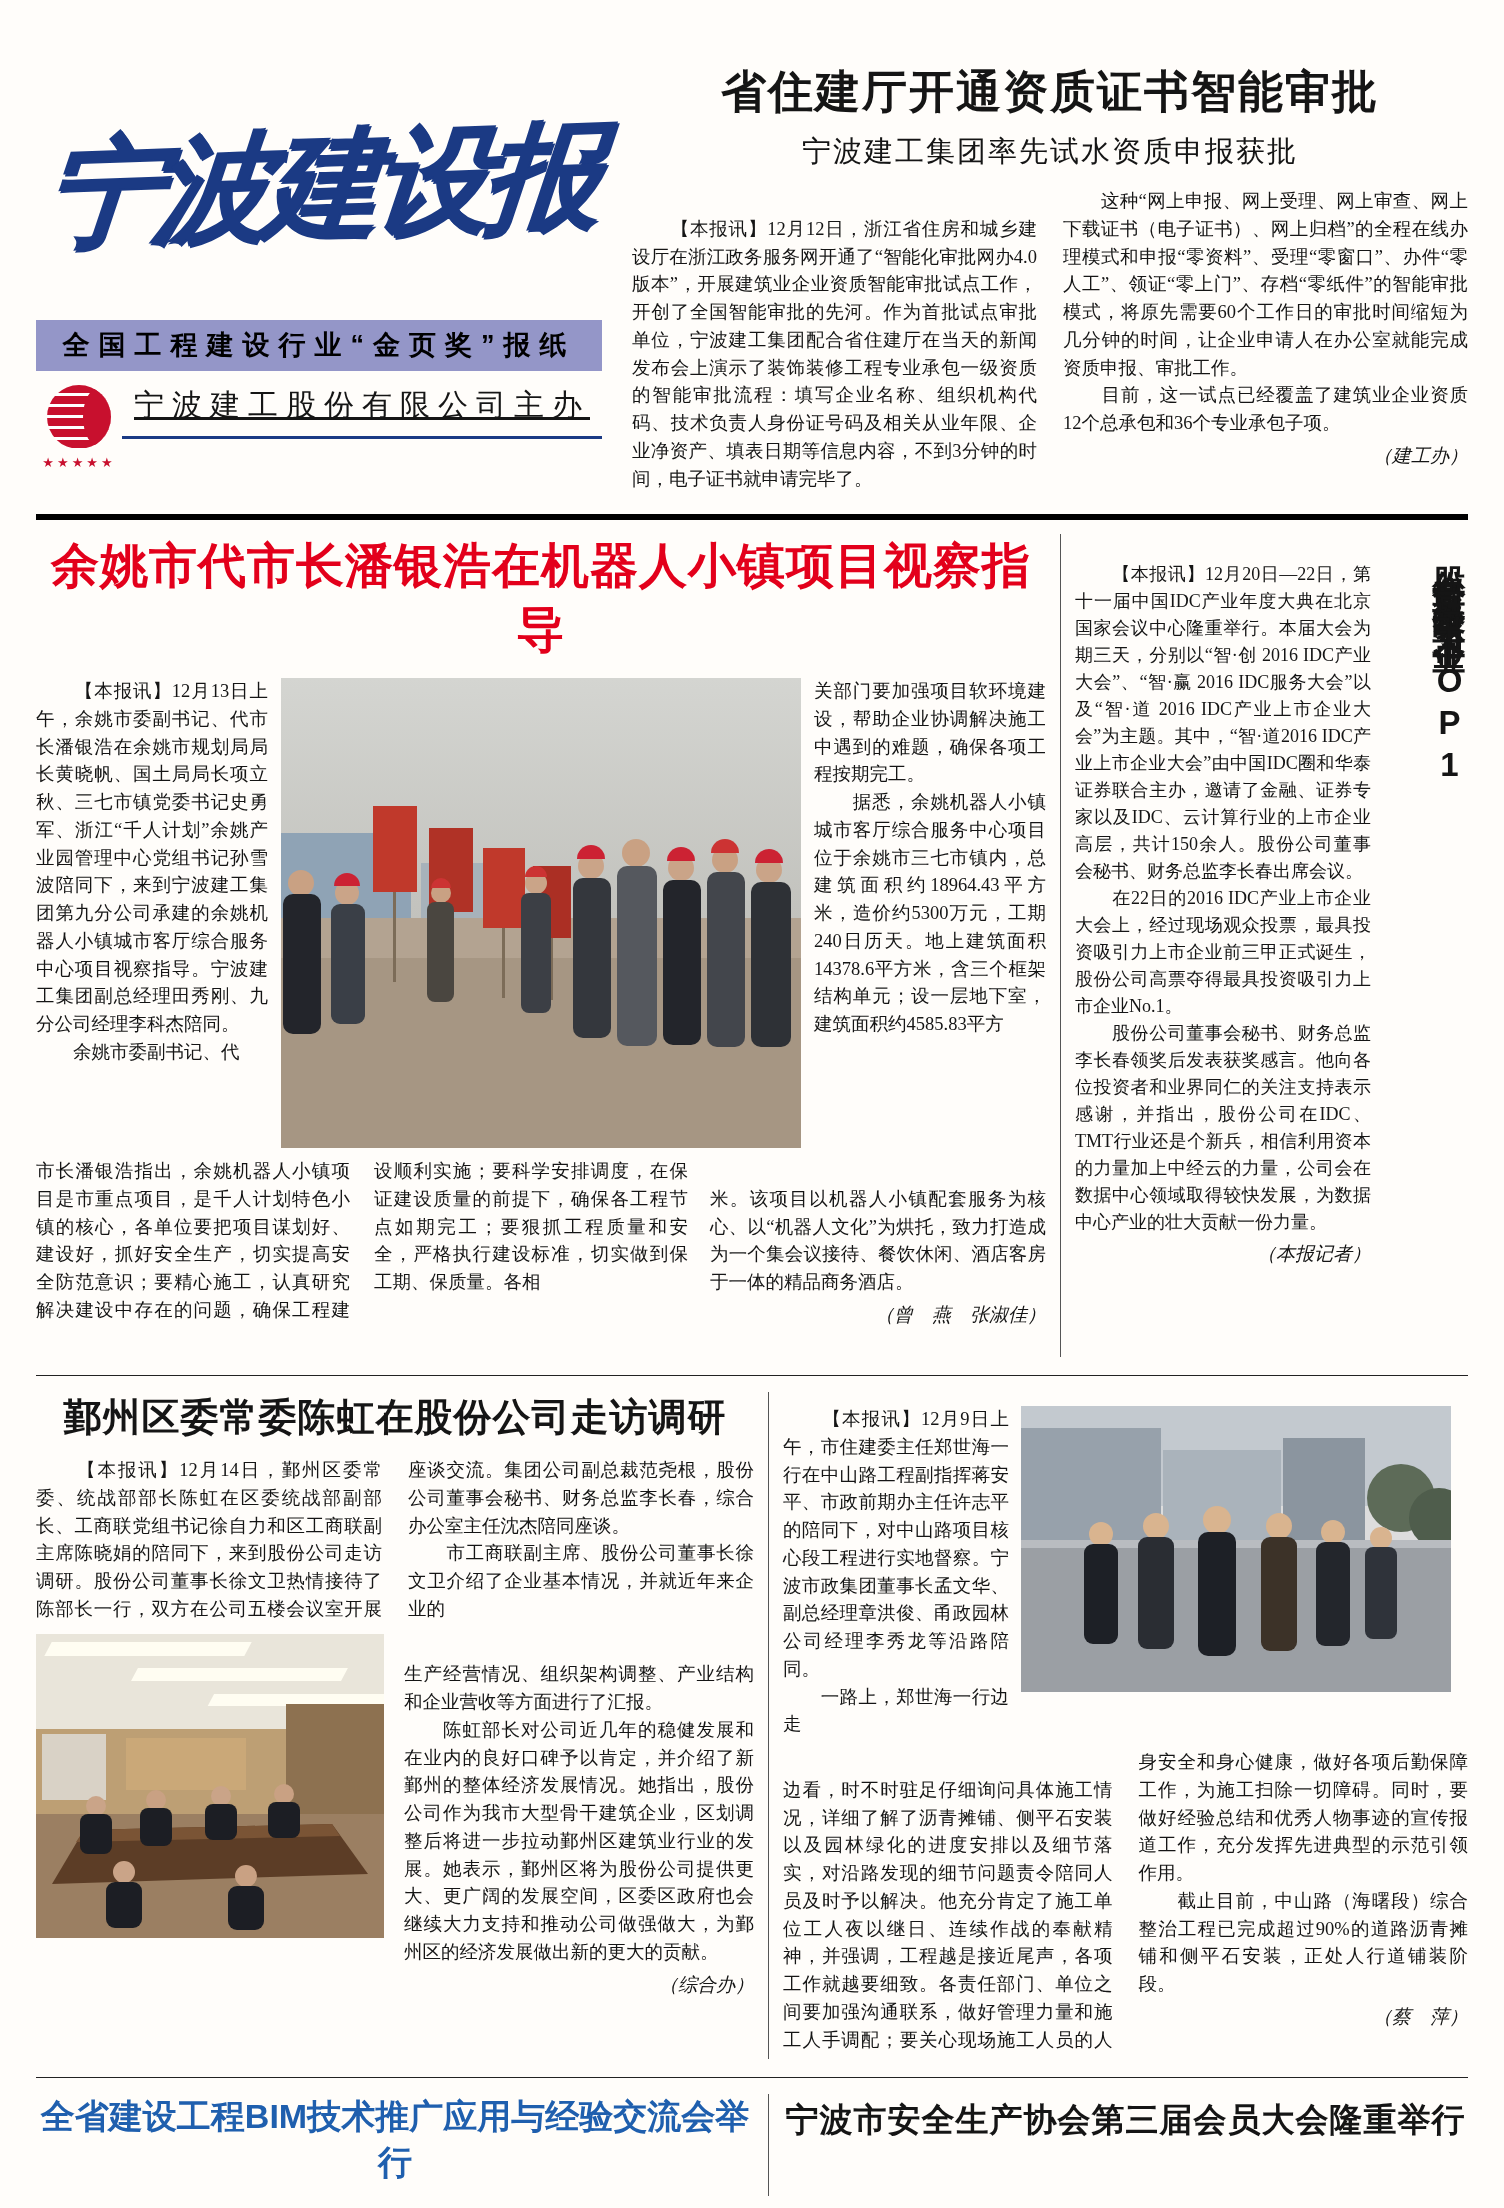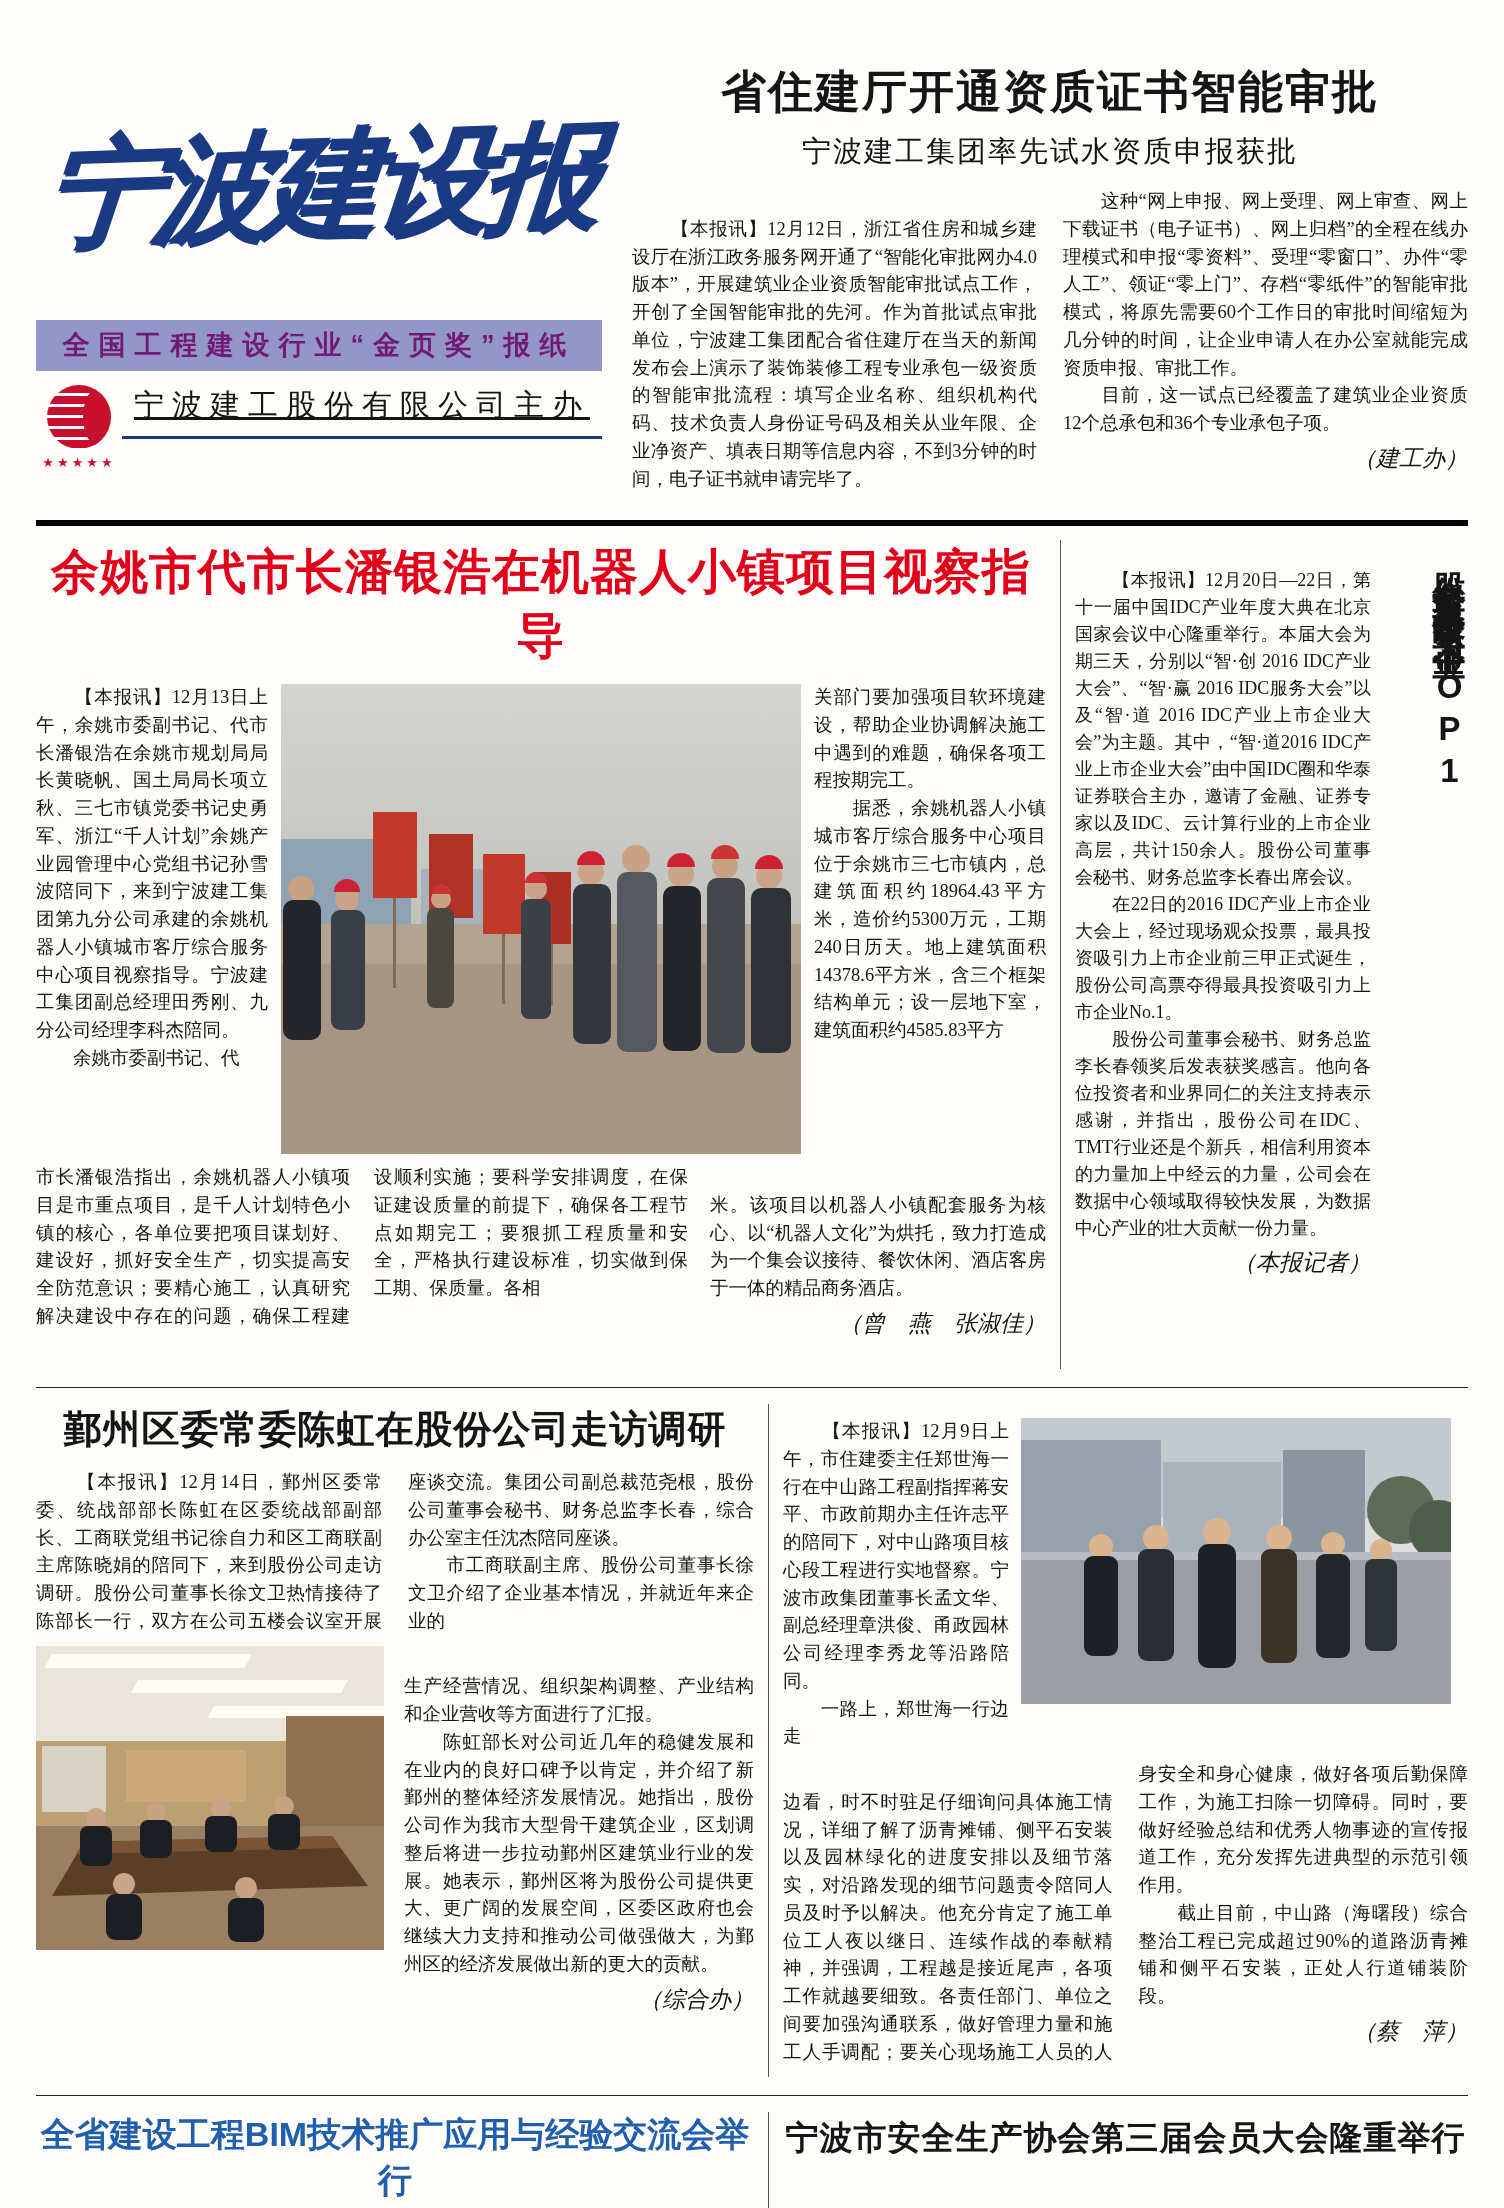--- a/index.html
+++ b/index.html
@@ -5,21 +5,21 @@
   * { margin:0; padding:0; box-sizing:border-box; }
   body { background:#e8e8e8; font-family:"Liberation Serif","DejaVu Serif",serif; }
   .page { width:1504px; margin:0 auto; background:#fffdfa; padding:52px 36px 46px 36px; color:#151515; }
 
   
   .header { display:flex; gap:30px; }
   .masthead { width:566px; flex:none; }
   .masthead-title { height:268px; display:flex; align-items:center; justify-content:center;
      font-size:118px; font-weight:bold; font-style:italic; color:#1b3a84; letter-spacing:-8px;
      transform:rotate(-2deg) skewX(-7deg); line-height:1; text-shadow:2px 2px 0 #1b3a84; }
-  .banner { background:#9496c8; color:#701a75; font-family:"Liberation Sans","DejaVu Sans",sans-serif;
+  .banner { background:#9496c8; color:#000000; font-family:"Liberation Sans","DejaVu Sans",sans-serif;
      font-weight:bold; font-size:27px; letter-spacing:9px; text-align:center; padding:7px 0 8px; }
   .org-row { display:flex; margin-top:14px; align-items:flex-start; }
   .logo-box { width:86px; flex:none; text-align:center; }
   .logo { width:64px; height:64px; border-radius:50%; margin:0 auto;
      background:repeating-linear-gradient(180deg,#c8102e 0 8px,#fff 8px 11px);
      position:relative; overflow:hidden; }
   .logo::after { content:""; position:absolute; right:-18px; top:6px; width:40px; height:52px;
      border-radius:50%; background:#fff; }
   .logo::before { content:""; position:absolute; right:-6px; top:2px; width:34px; height:60px;
      border-radius:50%; background:#c8102e; z-index:2; }
@@ -30,21 +30,21 @@
   .date-line { font-size:22.5px; text-align:center; margin-top:12px; letter-spacing:1px; }
 
   
   .approval { flex:1; padding-top:10px; }
   .a-head { font-family:"Liberation Sans","DejaVu Sans",sans-serif; font-weight:bold;
      font-size:45px; text-align:center; letter-spacing:2px; }
   .a-sub { font-size:29px; text-align:center; margin-top:10px; letter-spacing:2px; }
   .txt { font-size:18.5px; line-height:1.5; text-align:justify; white-space:pre-line; }
   .cols-2 { column-count:2; column-gap:26px; }
   .approval .txt { margin-top:16px; }
-  .byline { text-align:right; font-size:23px; font-style:italic; margin-top:4px; }
+  .byline { text-align:right; font-size:19px; font-style:italic; margin-top:4px; }
 
   .rule-thick { height:6px; background:#000; margin:16px 0 14px; }
   .rule-thin  { height:1px; background:#222; margin:18px 0 16px; }
   .vdiv { width:1px; background:#555; margin:0 14px; flex:none; }
 
   
   .main-band { display:flex; }
   .robot { width:1010px; flex:none; }
   .robot-head { color:#e3001b; font-family:"Liberation Sans","DejaVu Sans",sans-serif;
      font-weight:bold; font-size:48px; text-align:center; letter-spacing:1px; margin-bottom:16px; }

